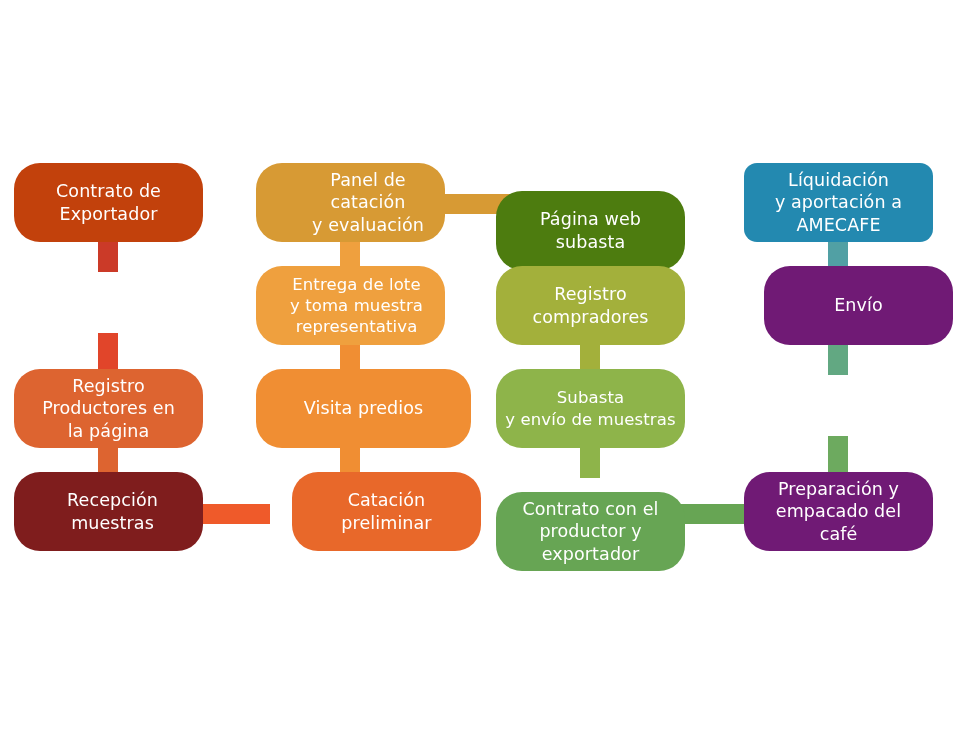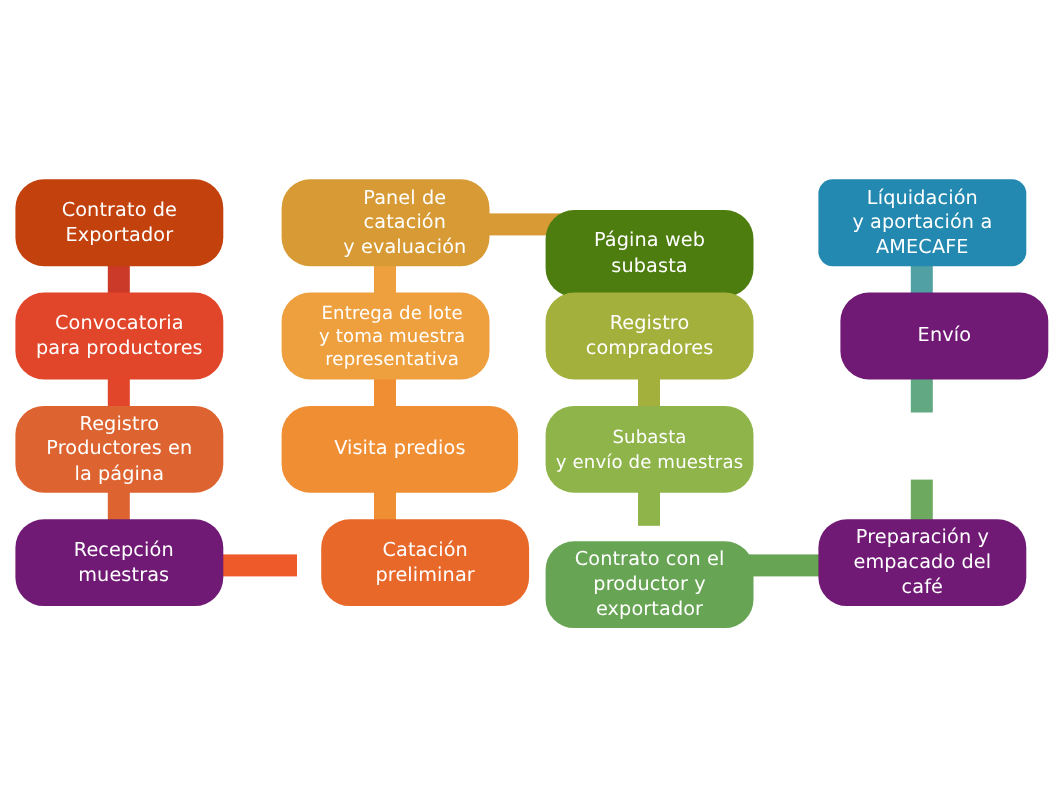--- a/index.html
+++ b/index.html
@@ -83,32 +83,28 @@
 
   <div class="conn-v" style="left: 828px; top: 230px; height: 42px; background-color: rgb(81, 160, 164);"></div>
   <div class="conn-v" style="left: 828px; top: 333px; height: 42px; background-color: rgb(98, 168, 130);"></div>
   <div class="conn-v" style="left: 828px; top: 436px; height: 42px; background-color: rgb(109, 170, 95);"></div>
 
   <div class="node" style="left: 14px; top: 163px; width: 189px; height: 79px; background-color: #c2410c;">
     <span class="node-label">Contrato de
 Exportador</span>
   </div>
 
-  <div class="node" style="left: 14px; top: 266px; width: 189px; height: 79px; background-color: rgb(225, 69, 42);">
-    <span class="node-label">Convocatoria
-para productores</span>
-  </div>
 
   <div class="node" style="left: 14px; top: 369px; width: 189px; height: 79px; background-color: rgb(221, 100, 48);">
     <span class="node-label">Registro
 Productores en
 la página</span>
   </div>
 
-  <div class="node" style="left: 14px; top: 472px; width: 189px; height: 79px; background-color: #701a75; padding-left: 16px;">
+  <div class="node" style="left: 14px; top: 472px; width: 189px; height: 79px; background-color: #7f1d1d; padding-left: 16px;">
     <span class="node-label">Recepción
 muestras</span>
   </div>
 
   <div class="node" style="left: 256px; top: 163px; width: 189px; height: 79px; background-color: rgb(215, 154, 52); padding-left: 43px;">
     <span class="node-label">Panel de catación
 y evaluación</span>
   </div>
 
   <div class="node" style="left: 256px; top: 266px; width: 189px; height: 79px; background-color: rgb(239, 160, 62); padding-left: 20px;">

